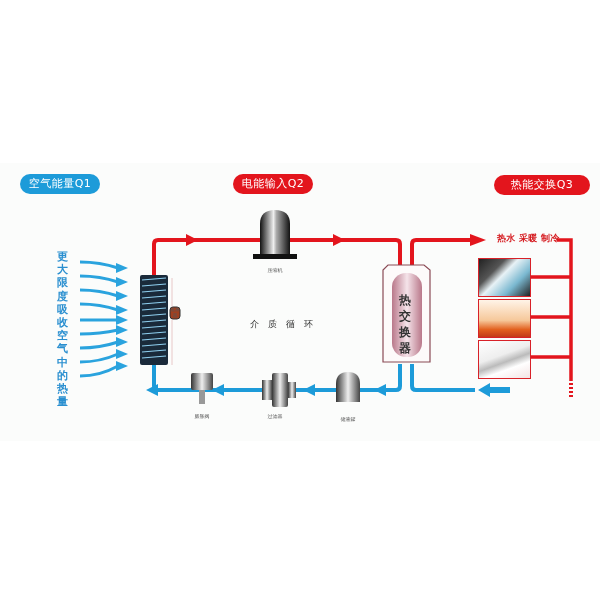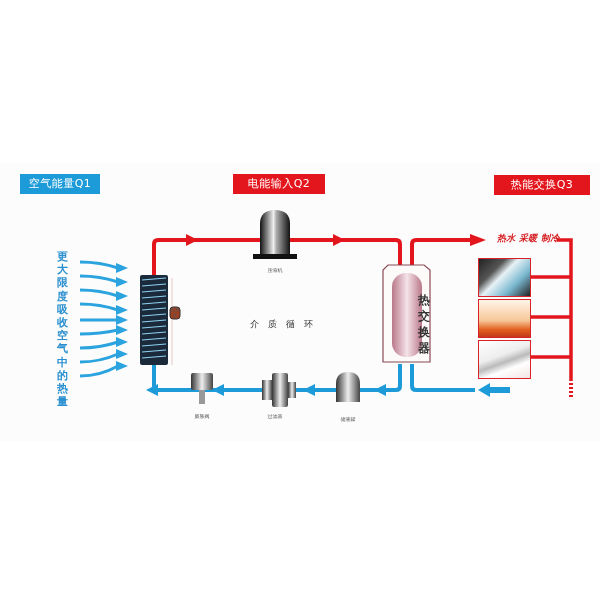--- a/index.html
+++ b/index.html
@@ -1,39 +1,39 @@
 <!DOCTYPE html>
 <html><head>
 <meta charset="utf-8">
 <style>
   html, body { margin:0; padding:0; background:#ffffff; }
   body { width:600px; height:600px; position:relative; overflow:hidden;
          font-family:"DejaVu Sans", sans-serif; }
   .panel { position:absolute; left:0; top:163px; width:600px; height:278px; background:#fbfcfb; }
-  .badge { position:absolute; height:20px; border-radius:0; color:#fff; font-size:11px;
+  .badge { position:absolute; height:20px; border-radius:10px; color:#fff; font-size:11px;
            line-height:20px; text-align:center; letter-spacing:0.5px; }
   .badge.blue { background:#1d9bd9; }
   .badge.red  { background:#e3151d; }
   svg { position:absolute; left:0; top:0; }
   .vtext { position:absolute; left:57px; top:250px; width:14px; color:#2a8fd0; font-size:11px;
            line-height:13.2px; text-align:left; font-weight:bold; word-break:break-all; }
   .small-label { position:absolute; font-size:5px; color:#555; text-align:center; width:40px; }
   .medium-label { position:absolute; left:250px; top:318px; font-size:9px; color:#333; letter-spacing:9px; }
   .hx-text { position:absolute; left:398px; top:292px; width:14px; font-size:12px; line-height:16px;
-             color:#333; font-weight:bold; text-align:center;margin-left:19px; }
-  .uses-text { position:absolute; left:497px; top:232px; font-size:9px; color:#d51a1f; font-weight:bold; letter-spacing:0.3px;font-style:italic; }
+             color:#333; font-weight:bold; text-align:center; }
+  .uses-text { position:absolute; left:497px; top:232px; font-size:9px; color:#d51a1f; font-weight:bold; letter-spacing:0.3px; }
   .photo { position:absolute; width:51px; height:37px; border:1px solid #d82128; overflow:hidden; }
 </style>
 </head>
 <body>
 
 <div class="panel"></div>
 
 <div class="badge blue" style="left:20px; top:174px; width:80px;">空气能量Q1</div>
-<div class="badge red" style="left:233px; top:174px; width:92px;">电能输入Q2</div>
+<div class="badge red" style="left:233px; top:174px; width:80px;">电能输入Q2</div>
 <div class="badge red" style="left:494px; top:175px; width:96px;">热能交换Q3</div>
 
 <svg width="600" height="600" viewBox="0 0 600 600">
   <defs>
     <linearGradient id="metal" x1="0" x2="1" y1="0" y2="0">
       <stop offset="0" stop-color="#111"></stop>
       <stop offset="0.45" stop-color="#eee"></stop>
       <stop offset="0.55" stop-color="#aaa"></stop>
       <stop offset="1" stop-color="#111"></stop>
     </linearGradient>

